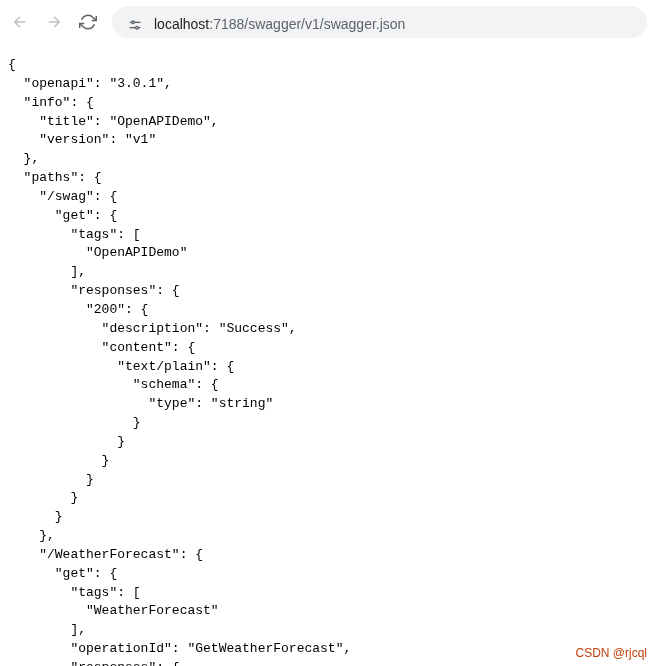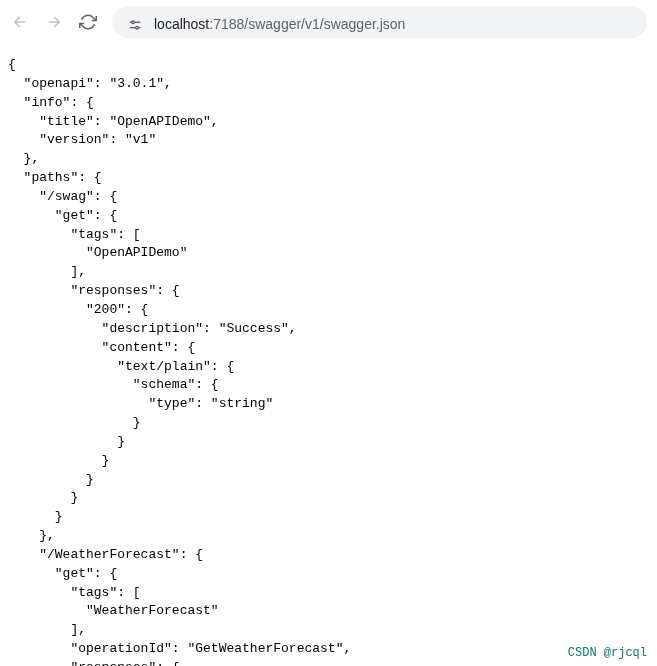--- a/index.html
+++ b/index.html
@@ -76,22 +76,22 @@
       font-size: 13px;
       line-height: 1.45;
       color: #000;
       white-space: pre;
     }
     .watermark {
       position: absolute;
       bottom: 6px;
       right: 10px;
       font-size: 12px;
-      color: #0f766e;
-      font-family: Liberation Mono, monospace;
+      color: #c2410c;
+      font-family: Liberation Sans, sans-serif;
     }
   </style>
 </head>
 <body>
 
 <div class="toolbar">
   <div class="nav-btn disabled">
     <svg viewBox="0 0 24 24" fill="none" stroke="currentColor" stroke-width="2">
         <path d="M19 12H5M12 19l-7-7 7-7"></path>
       </svg>

